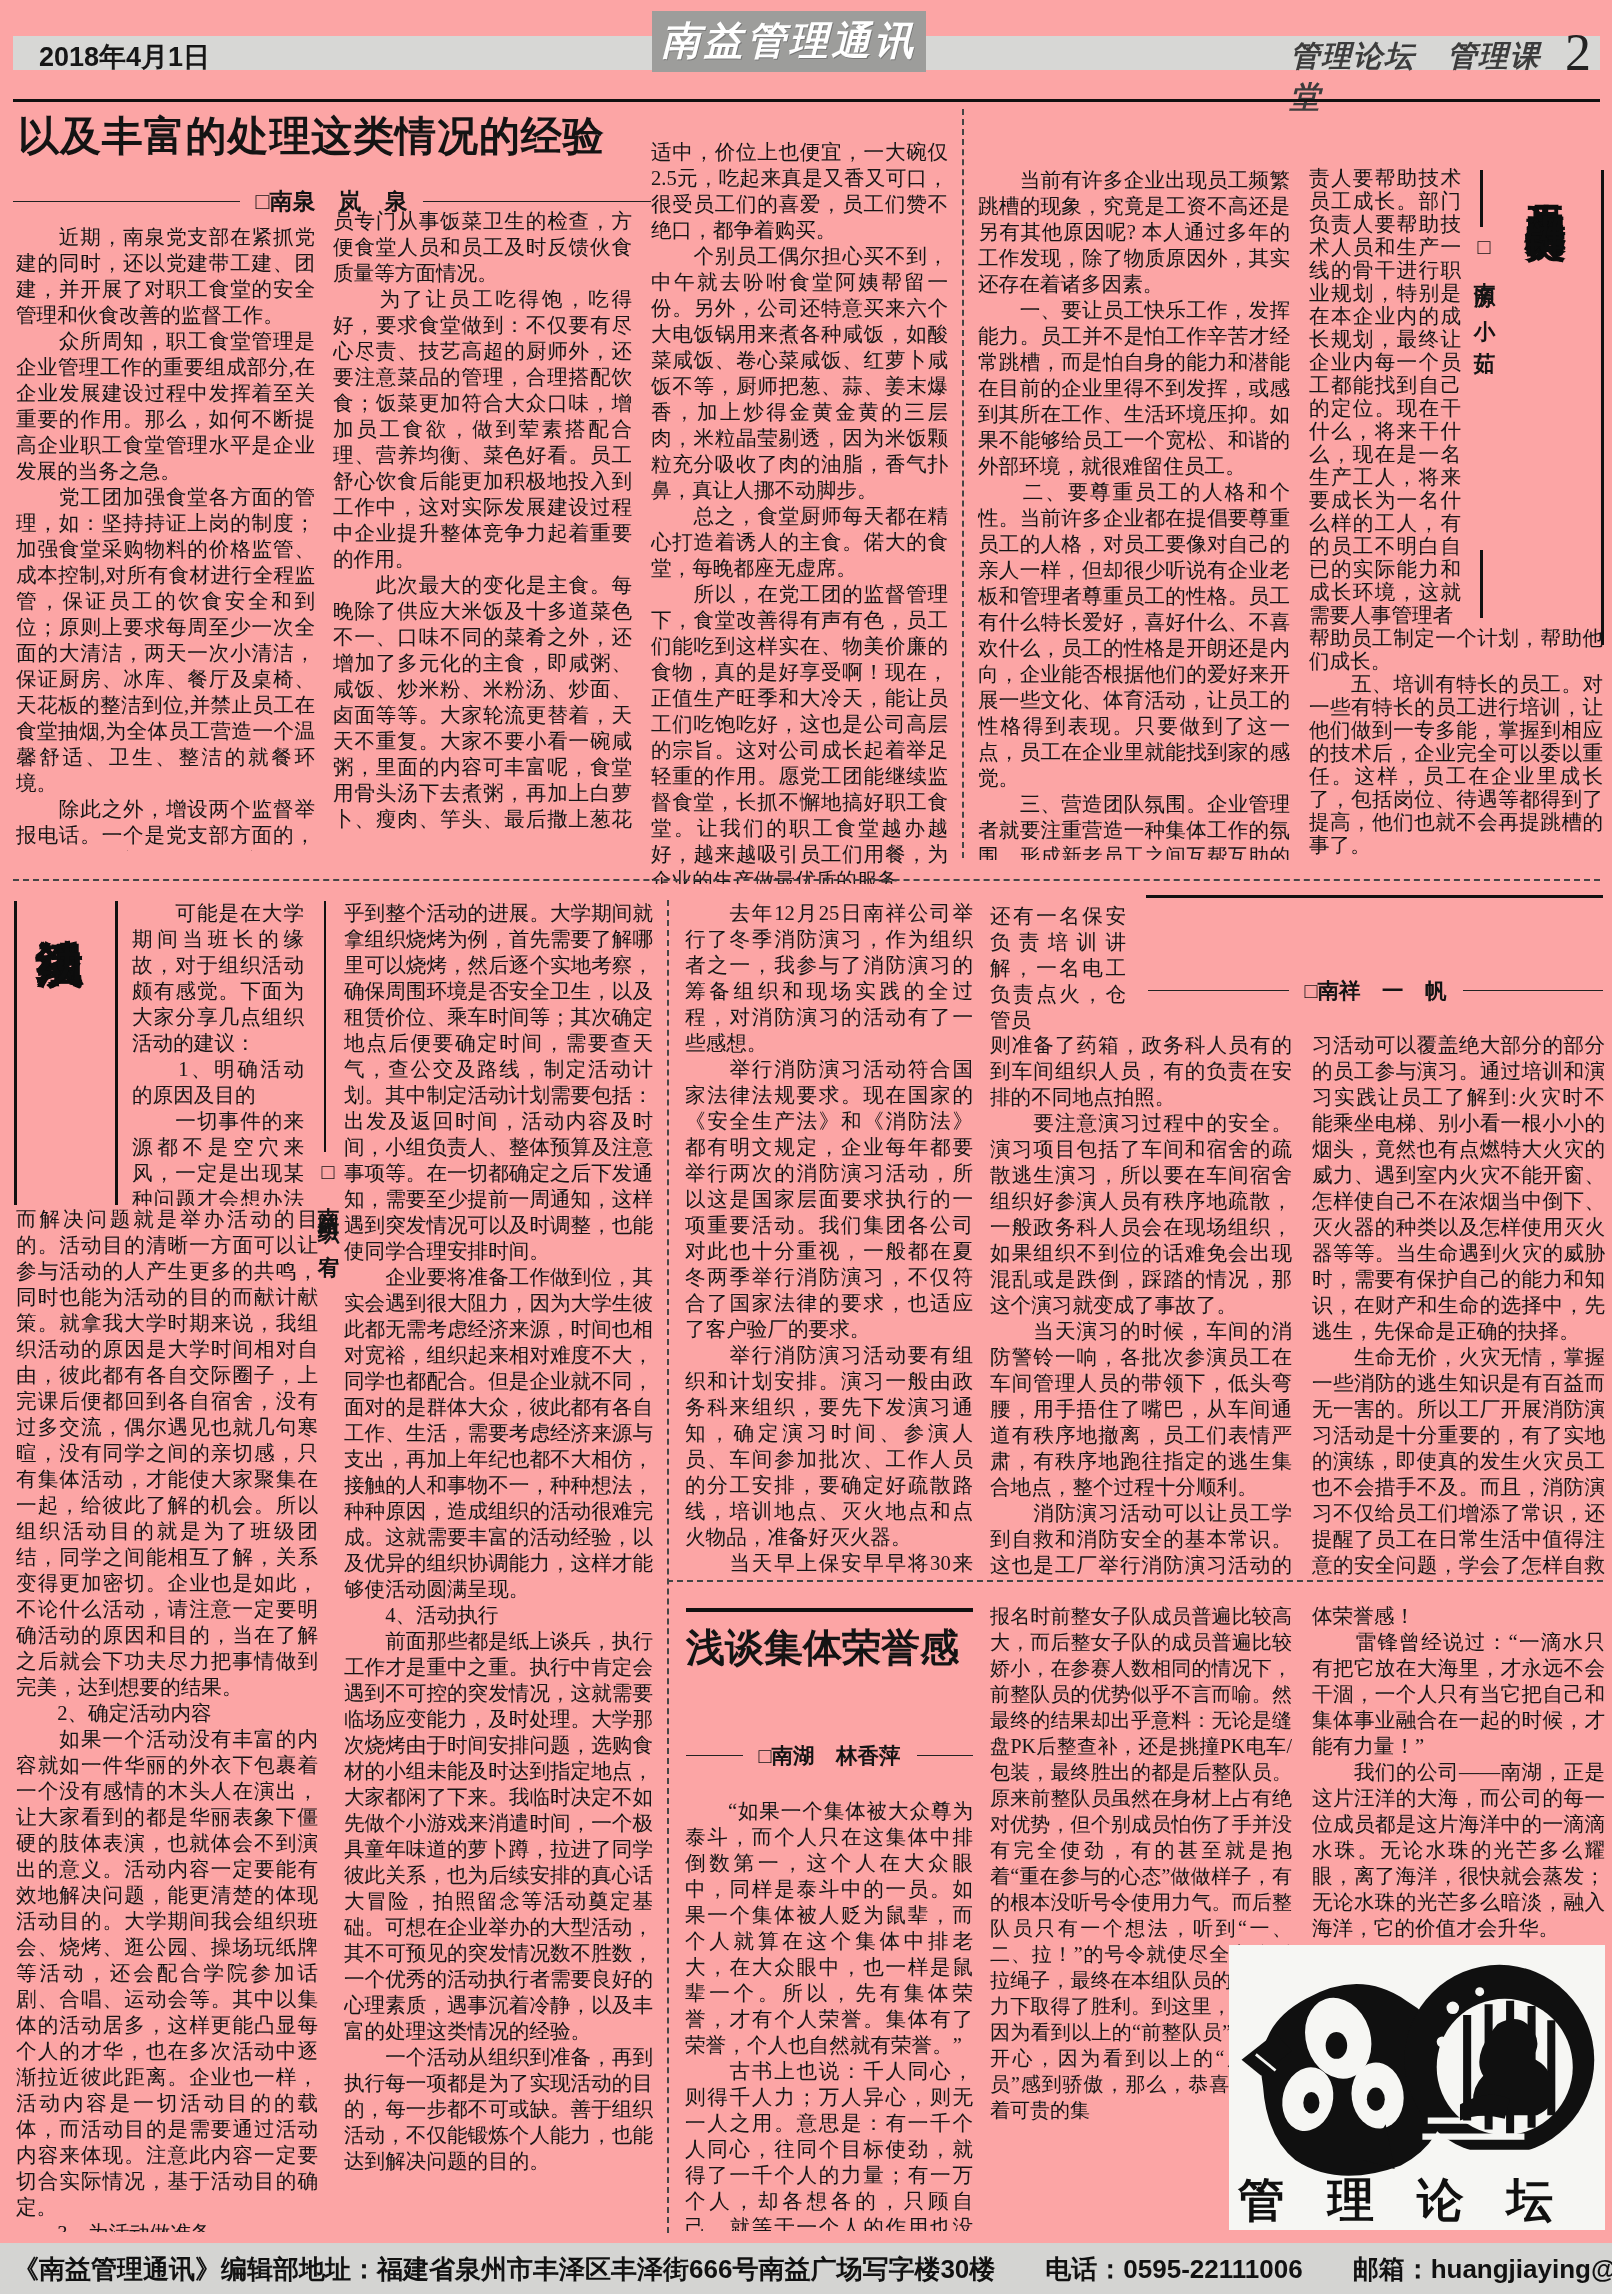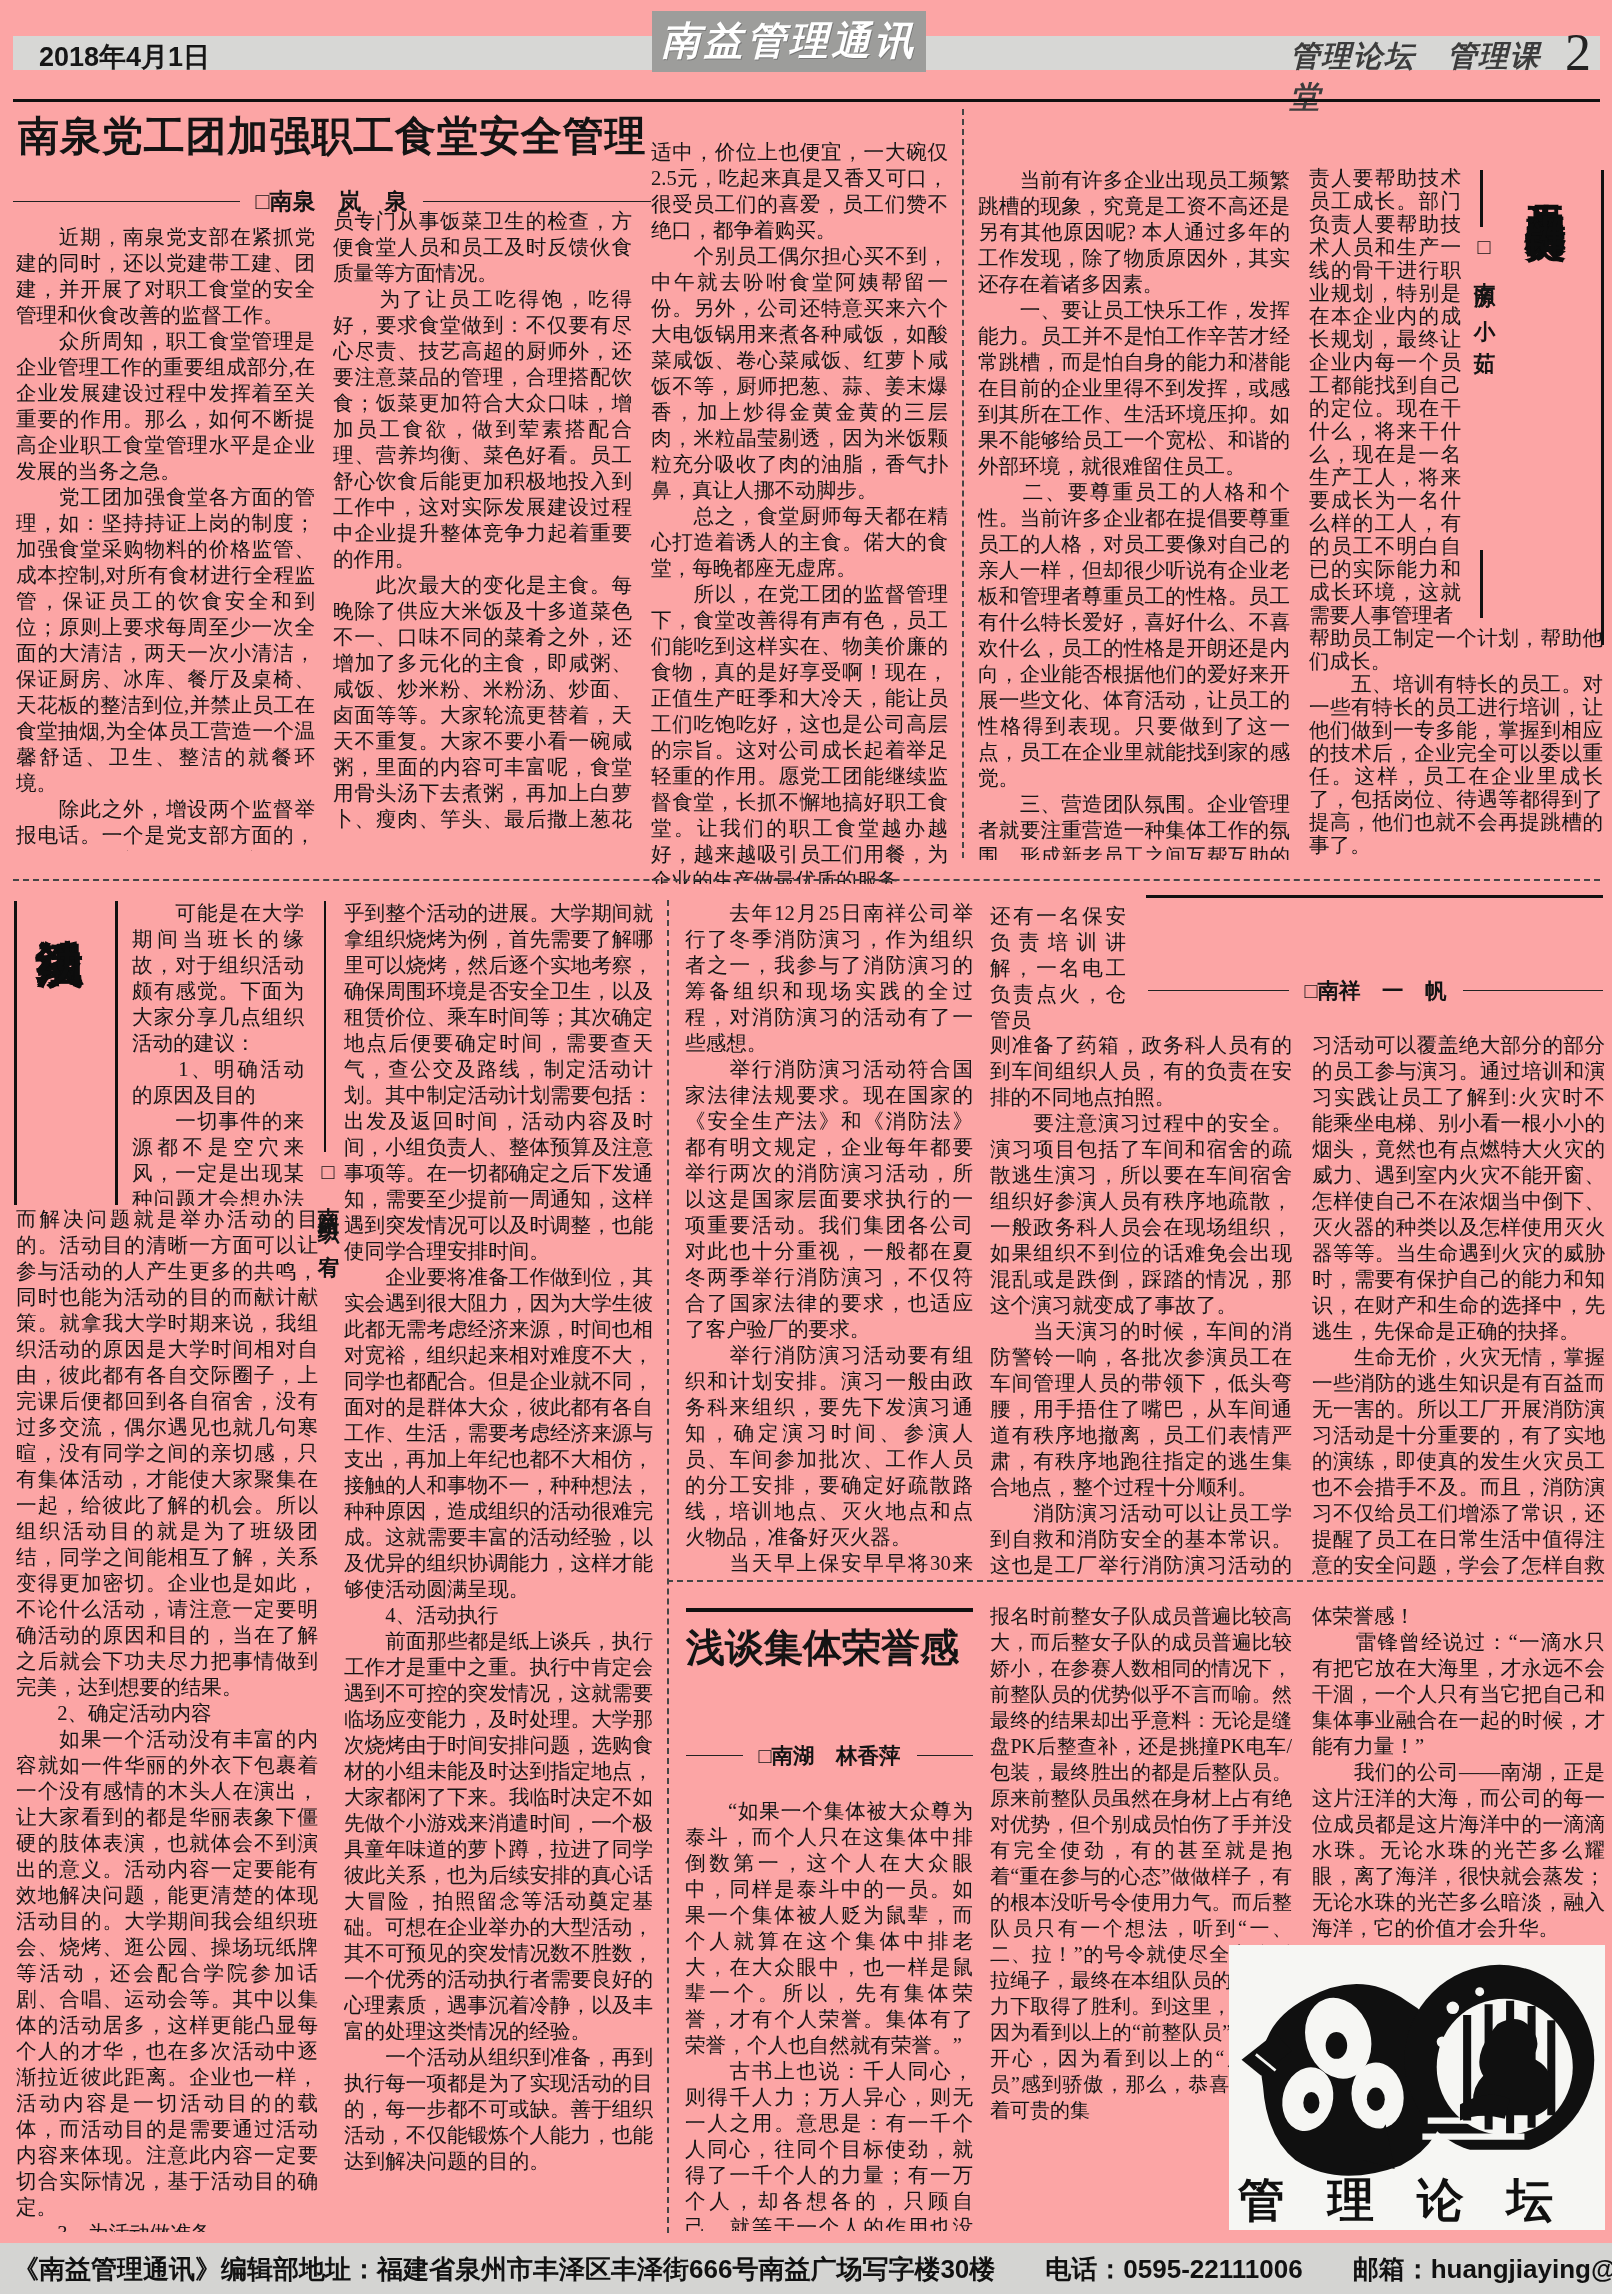--- a/index.html
+++ b/index.html
@@ -54,21 +54,21 @@
 
   <div class="hbar"></div>
   <div class="date">2018年4月1日</div>
   <div class="masthead">
     <span>南益管理通讯</span>
   </div>
   <div class="hsections">管理论坛　管理课堂</div>
   <div class="pagenum">2</div>
   <div class="toprule"></div>
 
-  <div class="h-canteen">南泉党工团加强职工食堂安全管理</div>
+  <div class="h-canteen">以及丰富的处理这类情况的经验</div>
   <div class="byrow" style="left:12.5px;top:186px;width:638px;">
     <span class="ln"></span>
     <span class="nm">□南泉　岚　泉</span>
     <span class="ln"></span>
   </div>
   <div class="col" style="left:16px;top:224px;width:299px;height:627px;">　　近期，南泉党支部在紧抓党建的同时，还以党建带工建、团建，并开展了对职工食堂的安全管理和伙食改善的监督工作。
 　　众所周知，职工食堂管理是企业管理工作的重要组成部分,在企业发展建设过程中发挥着至关重要的作用。那么，如何不断提高企业职工食堂管理水平是企业发展的当务之急。
 　　党工团加强食堂各方面的管理，如：坚持持证上岗的制度；加强食堂采购物料的价格监管、成本控制,对所有食材进行全程监管，保证员工的饮食安全和到位；原则上要求每周至少一次全面的大清洁，两天一次小清洁，保证厨房、冰库、餐厅及桌椅、天花板的整洁到位,并禁止员工在食堂抽烟,为全体员工营造一个温馨舒适、卫生、整洁的就餐环境。
 　　除此之外，增设两个监督举报电话。一个是党支部方面的，一个是工会方面的。每天安排人</div>
   <div class="col" style="left:333px;top:208px;width:299px;height:627px;">员专门从事饭菜卫生的检查，方便食堂人员和员工及时反馈伙食质量等方面情况。

